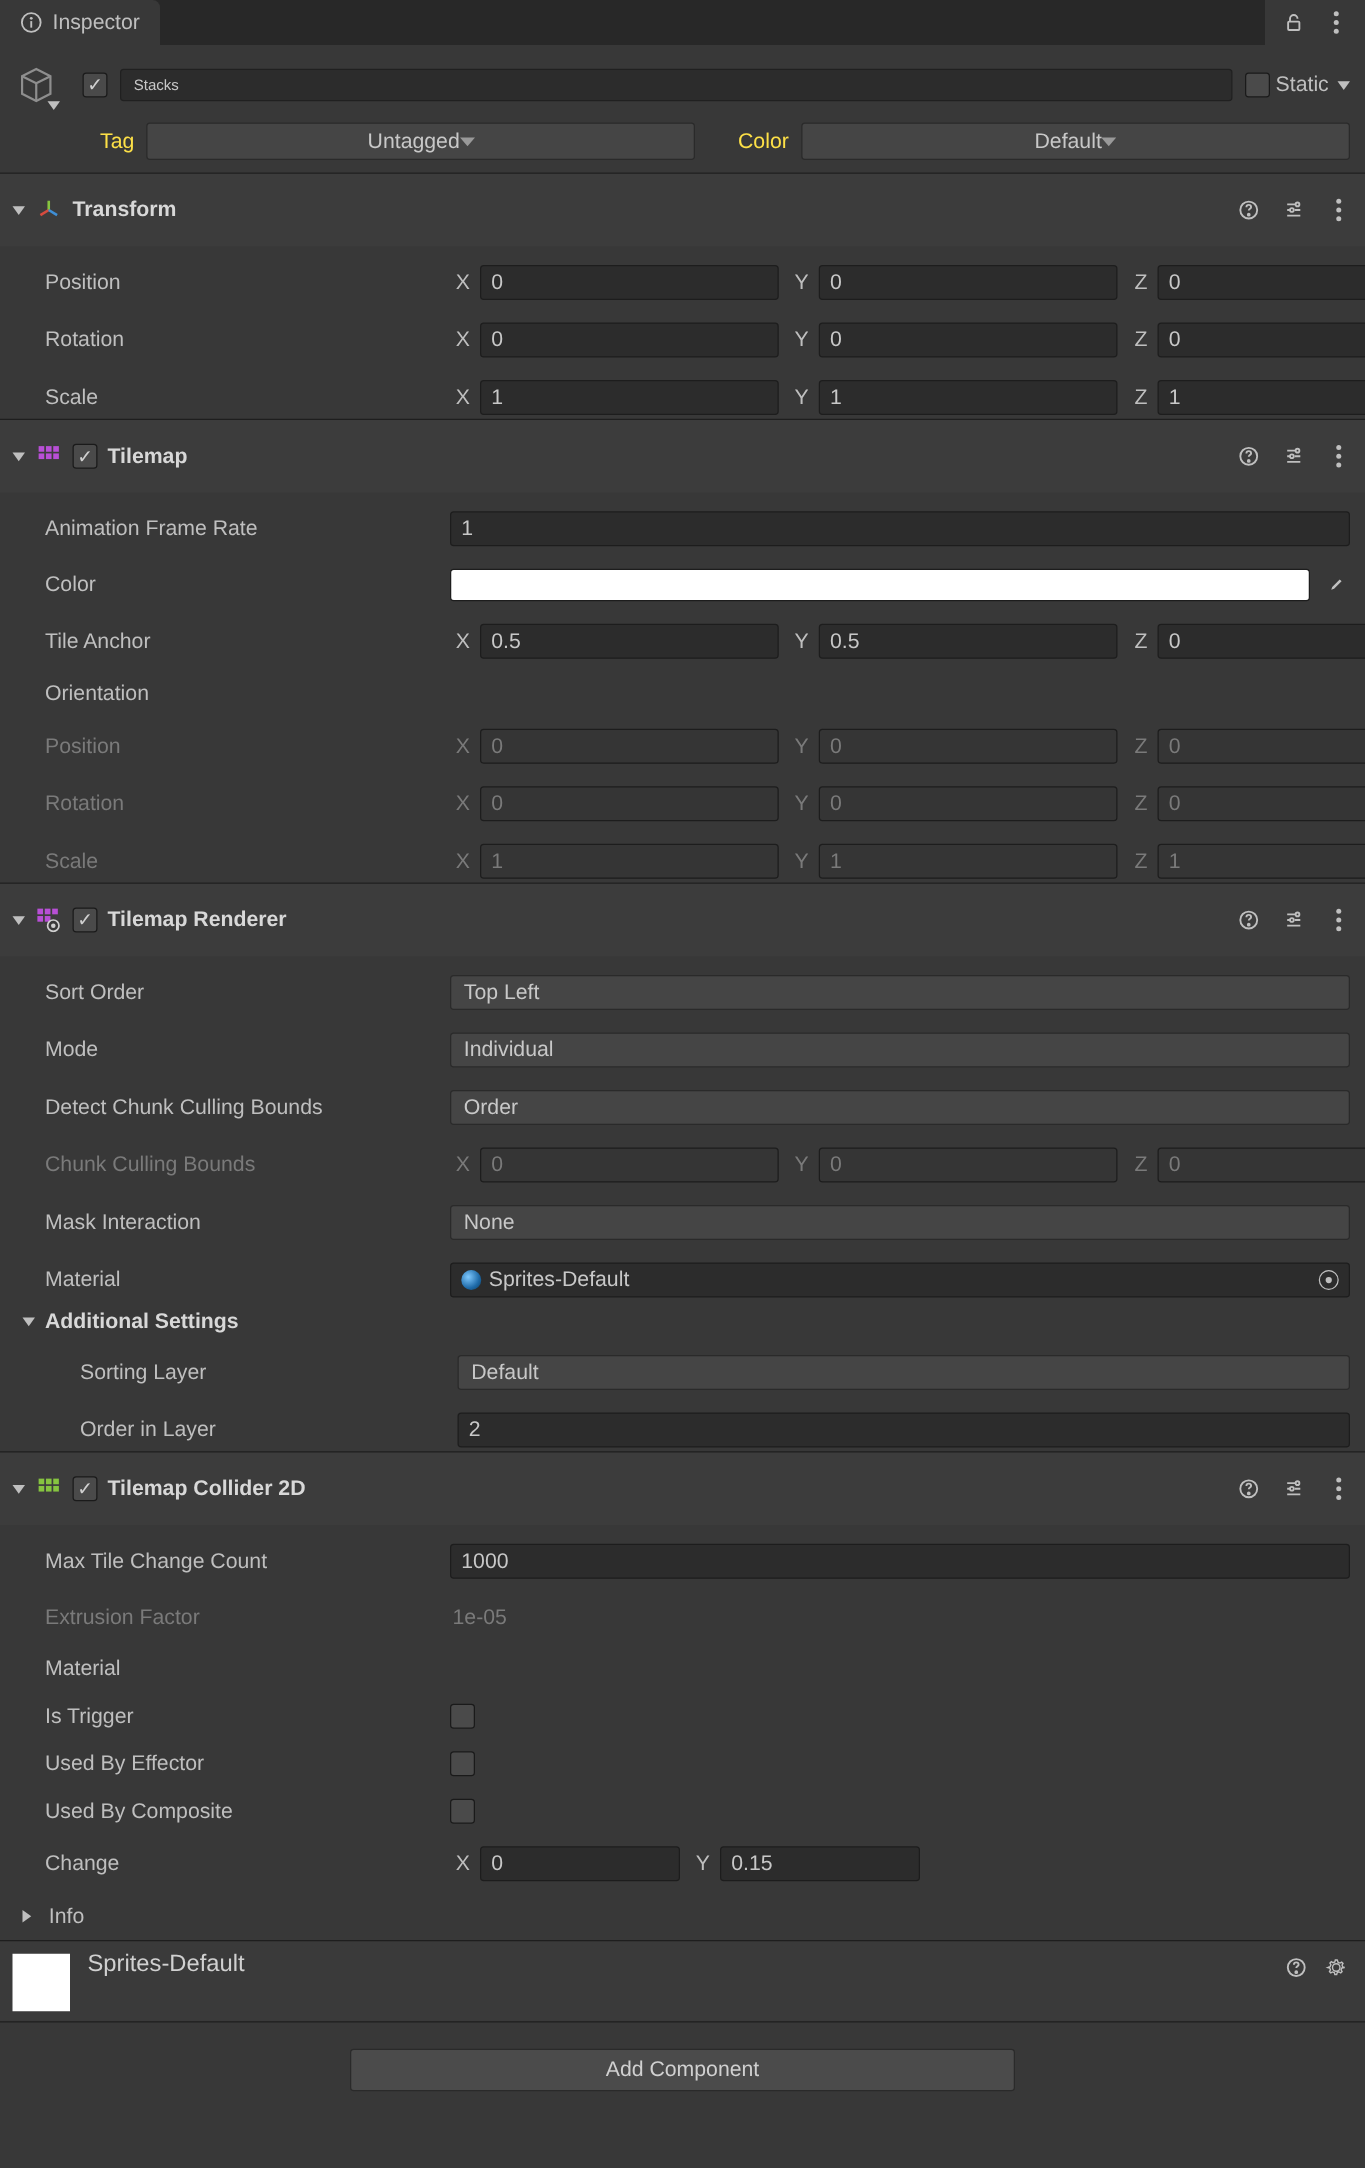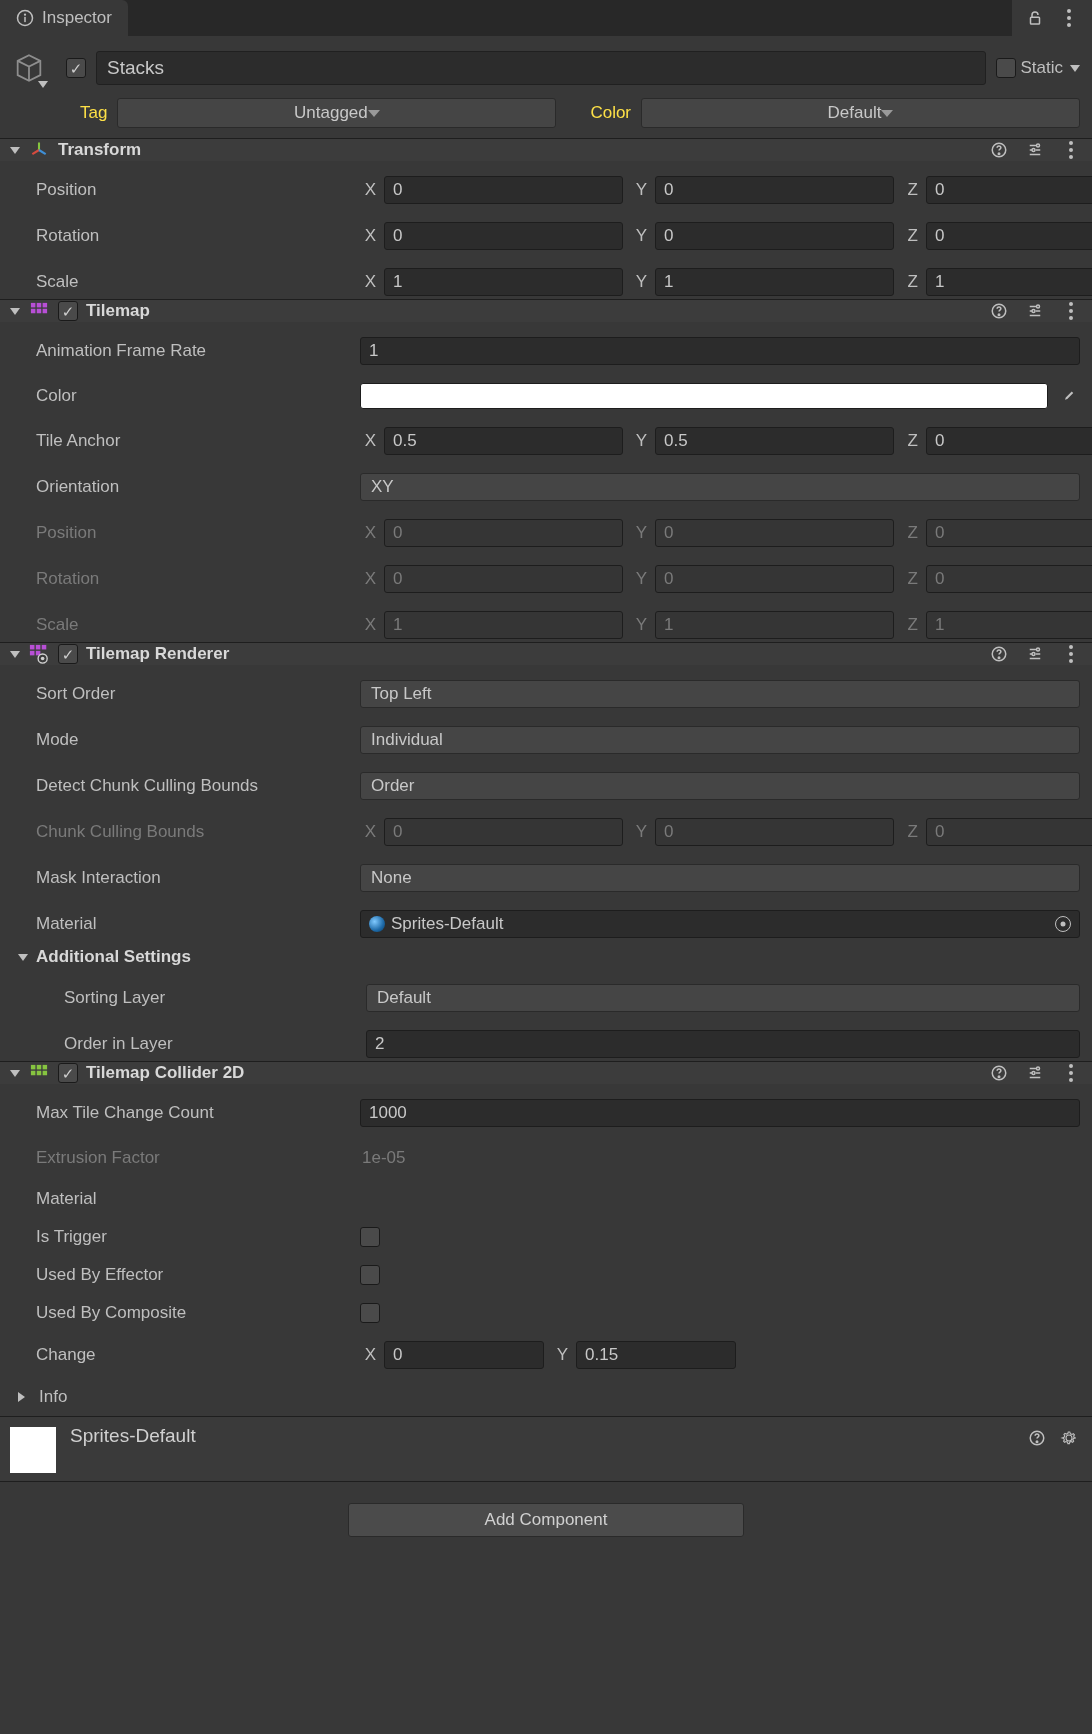--- a/index.html
+++ b/index.html
@@ -14,27 +14,27 @@
 }
 .tab-bar { background: #282828; height: 36px; display: flex; align-items: stretch; position: relative; }
 .tab { background: #383838; display: flex; align-items: center; gap: 8px; padding: 0 16px; border-top-right-radius: 6px; }
 .tab svg { width: 18px; height: 18px; }
 .tab-right { margin-left: auto; display: flex; align-items: center; gap: 12px; padding: 0 12px; background:#383838;}
 .icon-btn { width: 22px; height: 22px; display:flex; align-items:center; justify-content:center; cursor:pointer; }
 .go-header { display:flex; align-items:center; gap:10px; padding: 10px 12px 4px 12px; }
 .cube-icon { width:44px; height:44px; display:flex; align-items:center; justify-content:center; }
 .check { width:20px; height:20px; background:#4a4a4a; border:1px solid #1a1a1a; display:flex; align-items:center; justify-content:center; border-radius:3px; cursor:pointer; }
 .check.on::after { content:"✓"; color:#d0d0d0; font-size:15px; line-height:1; }
-.name-field { flex:1; background:#2c2c2c; border:1px solid #202020; border-radius:3px; padding:5px 10px; color:#c8c8c8; font-size:19px; }
+.name-field { flex:1; background:#2c2c2c; border:1px solid #202020; border-radius:3px; padding:5px 10px; color:#c8c8c8; font-size:12px; }
 .static-wrap { display:flex; align-items:center; gap:4px; }
 .tag-layer { display:flex; align-items:center; gap:10px; padding: 4px 12px 10px 80px; }
 .lbl { color:#fde047; }
 .dd { flex:1; background:#454545; border:1px solid #2a2a2a; border-radius:3px; padding:4px 10px; color:#c8c8c8; display:flex; align-items:center; justify-content:center; cursor:pointer; position:relative; }
 .dd .caret { width:0;height:0;border-left:6px solid transparent;border-right:6px solid transparent;border-top:7px solid #999; }
-.comp-header { background:#3c3c3c; border-top:1px solid #1e1e1e; display:flex; align-items:center; gap:8px; padding:0 10px; }
+.comp-header { background:#3c3c3c; border-top:1px solid #1e1e1e; display:flex; align-items:center; gap:8px; padding:18px 10px; }
 .fold { width:0;height:0;border-left:5px solid transparent;border-right:5px solid transparent;border-top:7px solid #bfbfbf; cursor:pointer;}
 .fold.right { border-top:5px solid transparent; border-bottom:5px solid transparent; border-left:7px solid #bfbfbf; border-right:none;}
 .comp-title { font-weight:600; color:#d8d8d8; }
 .comp-actions { margin-left:auto; display:flex; gap:14px; align-items:center; }
 .row { display:flex; align-items:center; padding:3px 12px 3px 36px; gap:8px;margin-top:12px; }
 .row.indent3 { padding-left:64px; }
 .field-label { width:316px; flex-shrink:0; color:#bfbfbf; }
 .field-label.dim { color:#7a7a7a; }
 .vals { flex:1; display:flex; gap:8px; align-items:center; }
 .axis { color:#bfbfbf; width:16px; text-align:right; }
@@ -51,21 +51,21 @@
 .addl-hdr { padding:6px 12px 2px 18px; display:flex; align-items:center; gap:8px; }
 .mat-block { background:#3a3a3a; border-top:1px solid #1e1e1e; padding:8px 12px 8px 10px; display:flex; align-items:flex-start; gap:14px;}
 .mat-swatch { width:46px; height:46px; background:#fff; margin-top:2px;}
 .mat-col { flex:1; }
 .mat-title { color:#d0d0d0; font-size:19px; padding-bottom:6px; }
 .shader-row { display:flex; align-items:center; gap:12px; color:#8f8f8f;}
 .shader-row .fold { align-self:center;}
 .shader-dd { flex:1; background:#3f3f3f; border:1px solid #2a2a2a; color:#8f8f8f; padding:3px 10px; border-radius:3px; display:flex; justify-content:space-between; align-items:center;}
 .spacer { height:4px; border-top:1px solid #1e1e1e; background:#383838;}
 .add-comp-wrap { display:flex; justify-content:center; padding:18px 0;}
-.add-comp { width:396px; background:#4b4b4b; border:1px solid #2a2a2a; border-radius:3px; padding:6px 0; text-align:center; color:#d0d0d0; cursor:pointer;}
+.add-comp { width:532px; background:#4b4b4b; border:1px solid #2a2a2a; border-radius:3px; padding:6px 0; text-align:center; color:#d0d0d0; cursor:pointer;}
 .vdots { display:inline-block; width:4px; position:relative; height:18px;}
 .vdots::before,.vdots::after,.vdots span{content:"";position:absolute;width:4px;height:4px;background:#bfbfbf;border-radius:50%;left:0;}
 .vdots::before{top:0;} .vdots span{top:7px;} .vdots::after{top:14px;}
 .sliders-icon svg, .help-icon svg { width:18px; height:18px; }
 .icon-comp { width:22px; height:22px; display:flex; align-items:center; justify-content:center; }
 </style>
 </head>
 <body>
 
 <div class="tab-bar">
@@ -247,26 +247,20 @@
       <span class="axis">X</span>
       <input class="num" value="0.5" style="">
       <span class="axis">Y</span>
       <input class="num" value="0.5" style="">
       <span class="axis">Z</span>
       <input class="num" value="0" style="">
     </div>
   </div>
 <div class="row">
     <span class="field-label">Orientation</span>
-    <div class="vals">
-      <div class="wide-dd">
-        <span>XY</span>
-        <span class="caret"></span>
-      </div>
-    </div>
   </div>
 <div class="row">
     <span class="field-label dim">Position</span>
     <div class="vals">
       <span class="axis dim">X</span>
       <input class="num ro" readonly="" value="0" style="">
       <span class="axis dim">Y</span>
       <input class="num ro" readonly="" value="0" style="">
       <span class="axis dim">Z</span>
       <input class="num ro" readonly="" value="0" style="">

